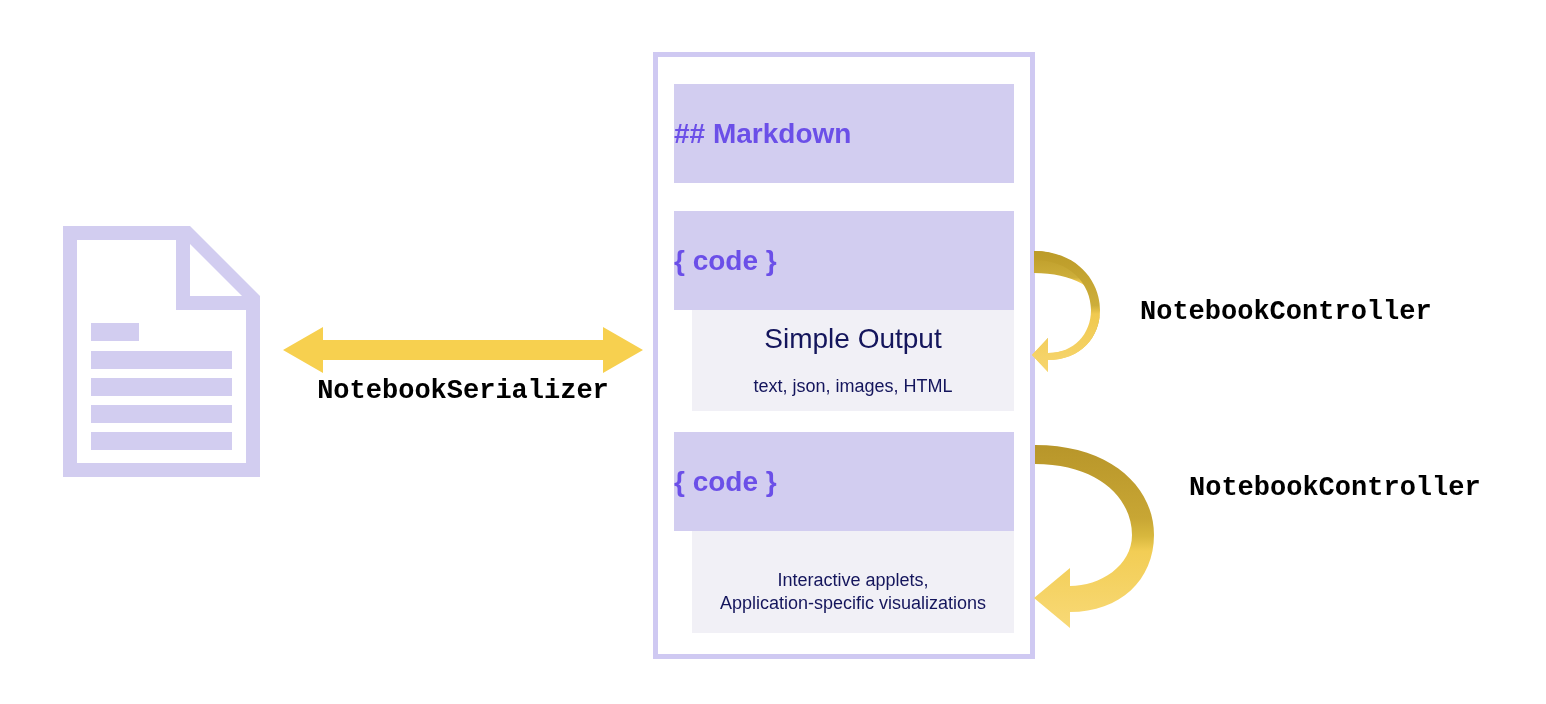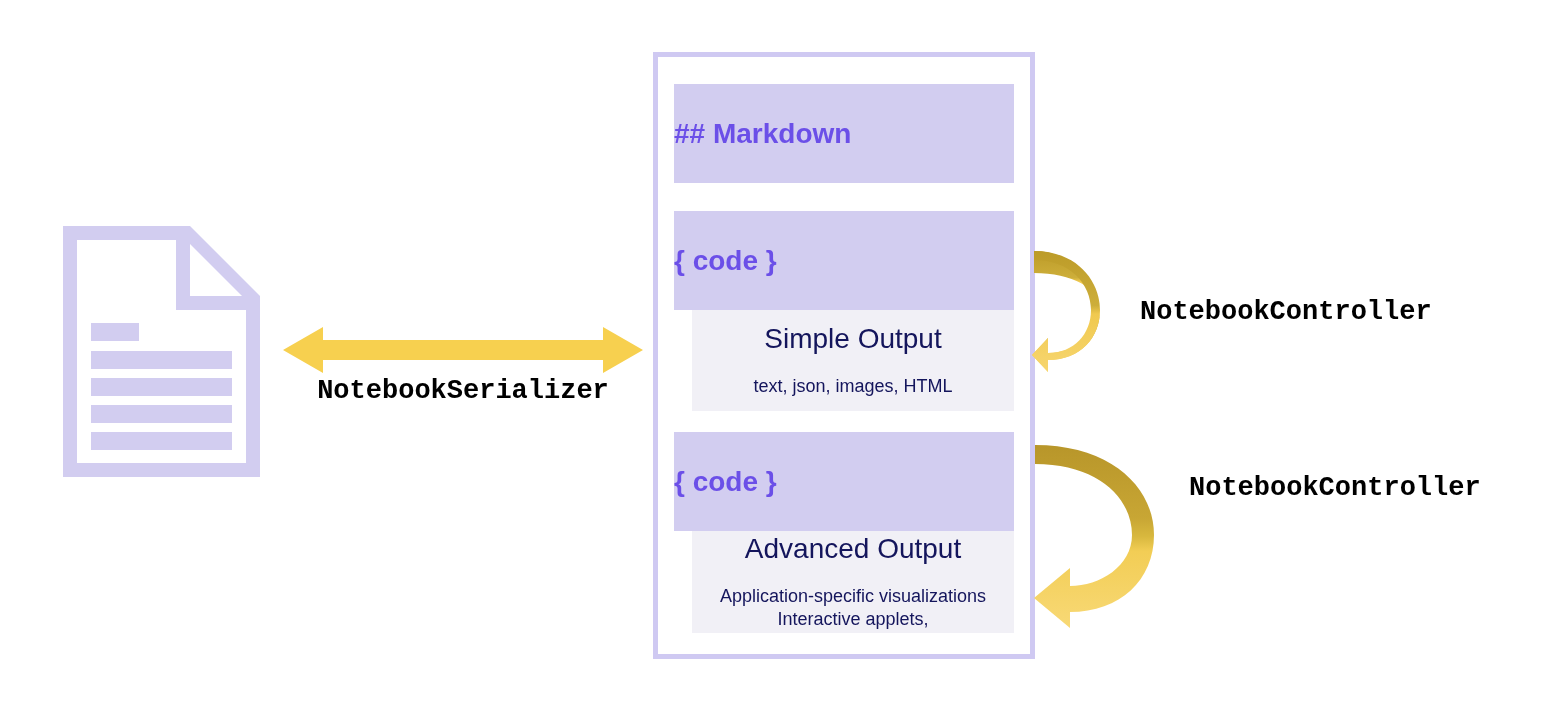--- a/index.html
+++ b/index.html
@@ -184,24 +184,23 @@
     <div id="output-simple" class="output-block">
       <div class="output-title">Simple Output</div>
       <div class="output-sub">text, json, images, HTML</div>
     </div>
 
     <div id="block-code-2" class="cell-block">
       <span class="cell-label">{ code }</span>
     </div>
 
     <div id="output-advanced" class="output-block">
-      <div class="output-title">Advanced Output</div>
       <div class="output-sub">
+        <div>Interactive applets,</div>
         <div>Application-specific visualizations</div>
-        <div>Interactive applets,</div>
       </div>
     </div>
   </div>
 
   <div id="arrow-curve-top">
     <svg viewBox="0 0 104 125" width="104" height="125" aria-hidden="true">
       <defs>
         <linearGradient id="goldGradTop" x1="0" y1="0" x2="0" y2="1">
           <stop offset="0%" stop-color="#bc9b28"></stop>
           <stop offset="45%" stop-color="#cdae3a"></stop>

